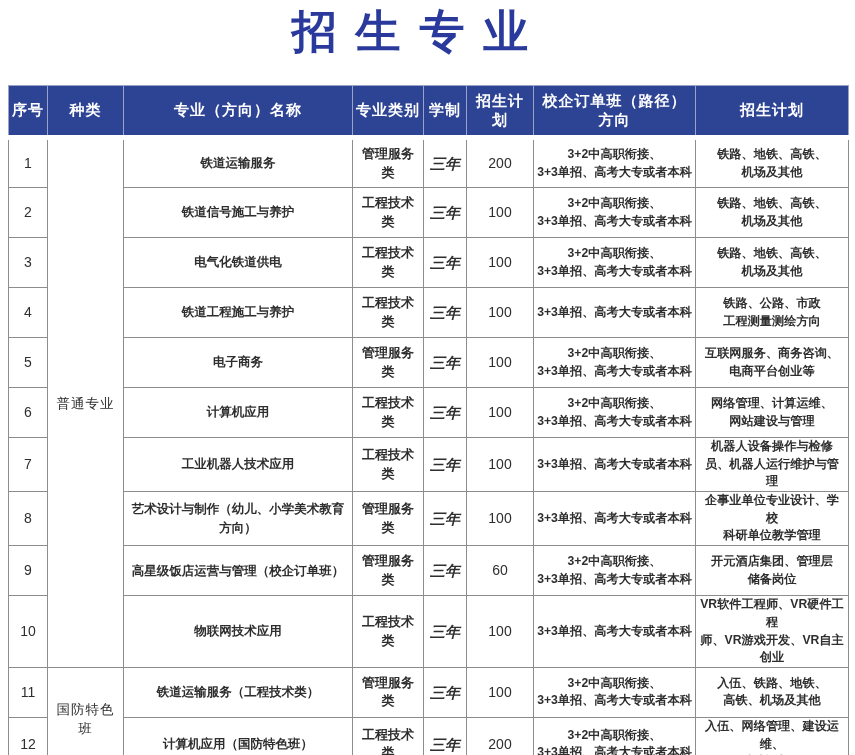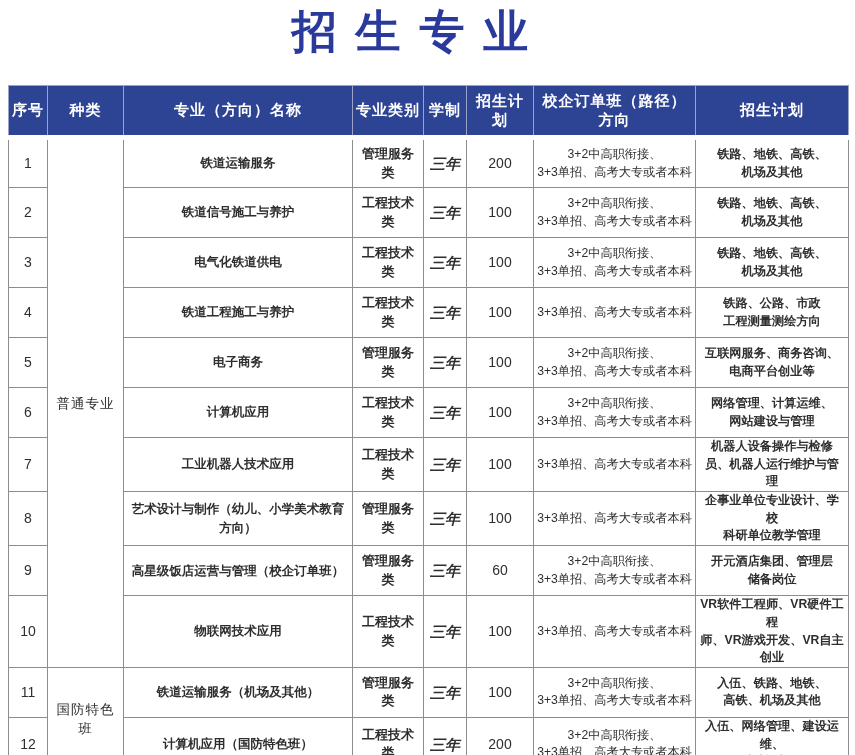--- a/index.html
+++ b/index.html
@@ -39,21 +39,21 @@
     height:50px;text-align:center;vertical-align:middle;
     white-space:pre-line;line-height:1.45;padding:0 3px;
     color:var(--body-text,#2e2e2e);
   }
   .c-seq{font-size:14px;font-weight:400;}
   .c-cat{font-size:13.5px;font-weight:400;letter-spacing:1px;}
   .c-name{font-size:12.5px;font-weight:700;white-space:nowrap;overflow:hidden;}
   .c-type{font-size:13px;font-weight:600;}
   .c-dur{font-size:15px;font-weight:600;font-style:italic;}
   .c-plan{font-size:14px;font-weight:400;}
-  .c-path{font-size:12.2px;font-weight:400;}
+  .c-path{font-size:12.2px;font-weight:700;}
   .c-emp{font-size:12.2px;font-weight:700;}
 </style>
 </head>
 <body>
 
 <h1 class="page-title">招生专业</h1>
 
 <table class="grid">
   <colgroup>
     <col style="width:39px">
@@ -181,21 +181,21 @@
       <td class="c-type">工程技术类</td>
       <td class="c-dur">三年</td>
       <td class="c-plan">100</td>
       <td class="c-path">3+3单招、高考大专或者本科</td>
       <td class="c-emp">VR软件工程师、VR硬件工程
 师、VR游戏开发、VR自主创业</td>
     </tr>
     <tr>
       <td class="c-seq">11</td>
       <td class="c-cat" rowspan="2">国防特色班</td>
-      <td class="c-name">铁道运输服务（机场及其他）</td>
+      <td class="c-name">铁道运输服务（工程技术类）</td>
       <td class="c-type">管理服务类</td>
       <td class="c-dur">三年</td>
       <td class="c-plan">100</td>
       <td class="c-path">3+2中高职衔接、
 3+3单招、高考大专或者本科</td>
       <td class="c-emp">入伍、铁路、地铁、
 高铁、机场及其他</td>
     </tr>
     <tr>
       <td class="c-seq">12</td>

